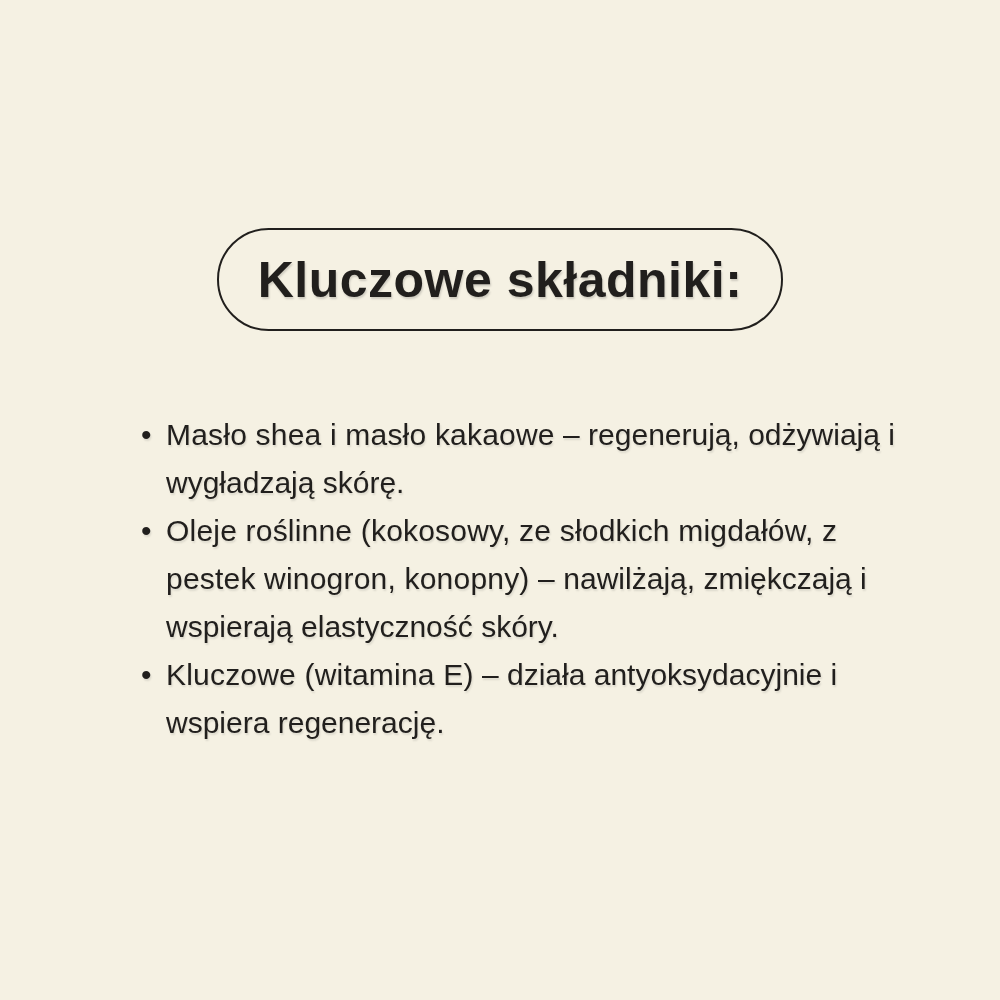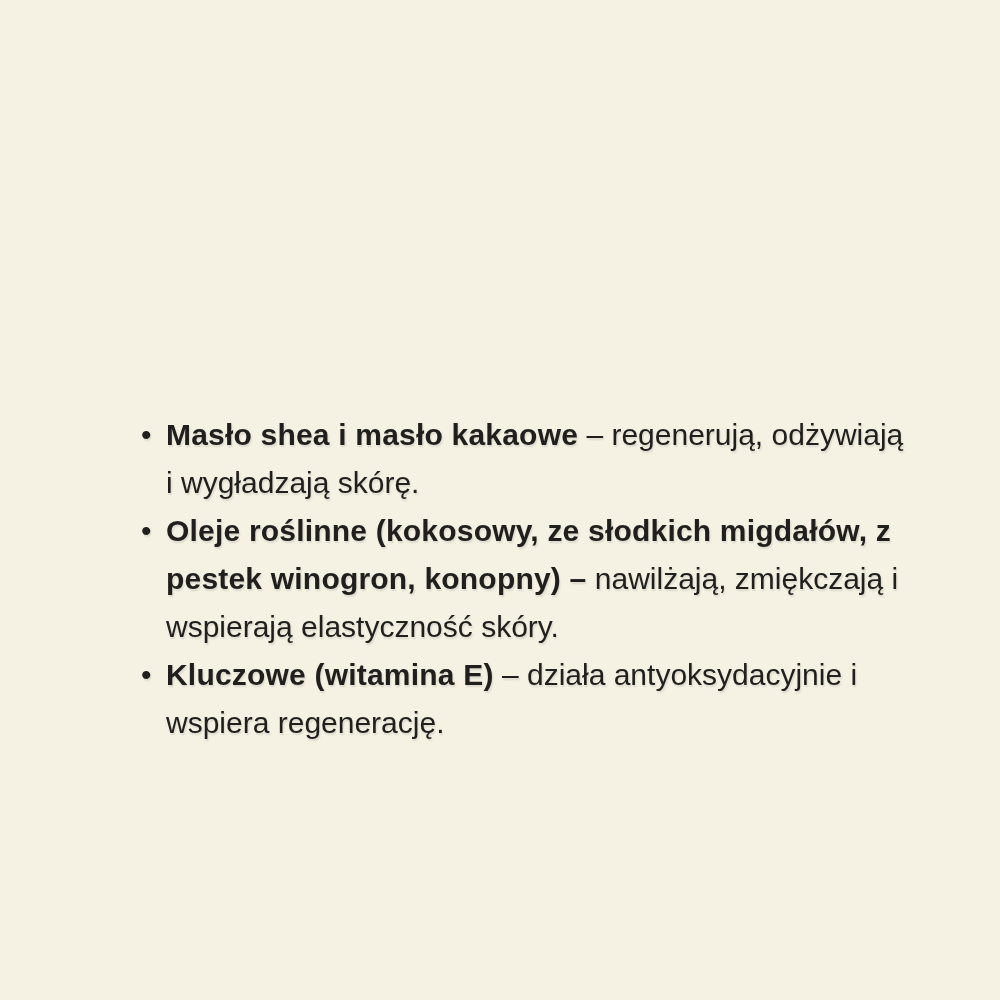--- a/index.html
+++ b/index.html
@@ -57,29 +57,32 @@
     padding-left: 26px;
   }
   .bullet-dot {
     position: absolute;
     left: 1px;
     top: 0;
     line-height: 48px;
     font-size: 30px;
   }
   .ingredient-name {
-    font-weight: bold;
+    font-weight: normal;
     letter-spacing: 0.2px;
   }
 </style>
 </head>
 <body>
 
 <div class="canvas">
 
+  <div class="title-pill">
+    <h1>Kluczowe składniki:</h1>
+  </div>
 
   <ul class="ingredient-list">
     <li>
       <span class="bullet-dot">•</span>
       <span class="ingredient-name">Masło shea i masło kakaowe</span>
       <span class="ingredient-description">– regenerują, odżywiają i wygładzają skórę.</span>
     </li>
     <li>
       <span class="bullet-dot">•</span>
       <span class="ingredient-name">Oleje roślinne (kokosowy, ze słodkich migdałów, z pestek winogron, konopny) –</span>

